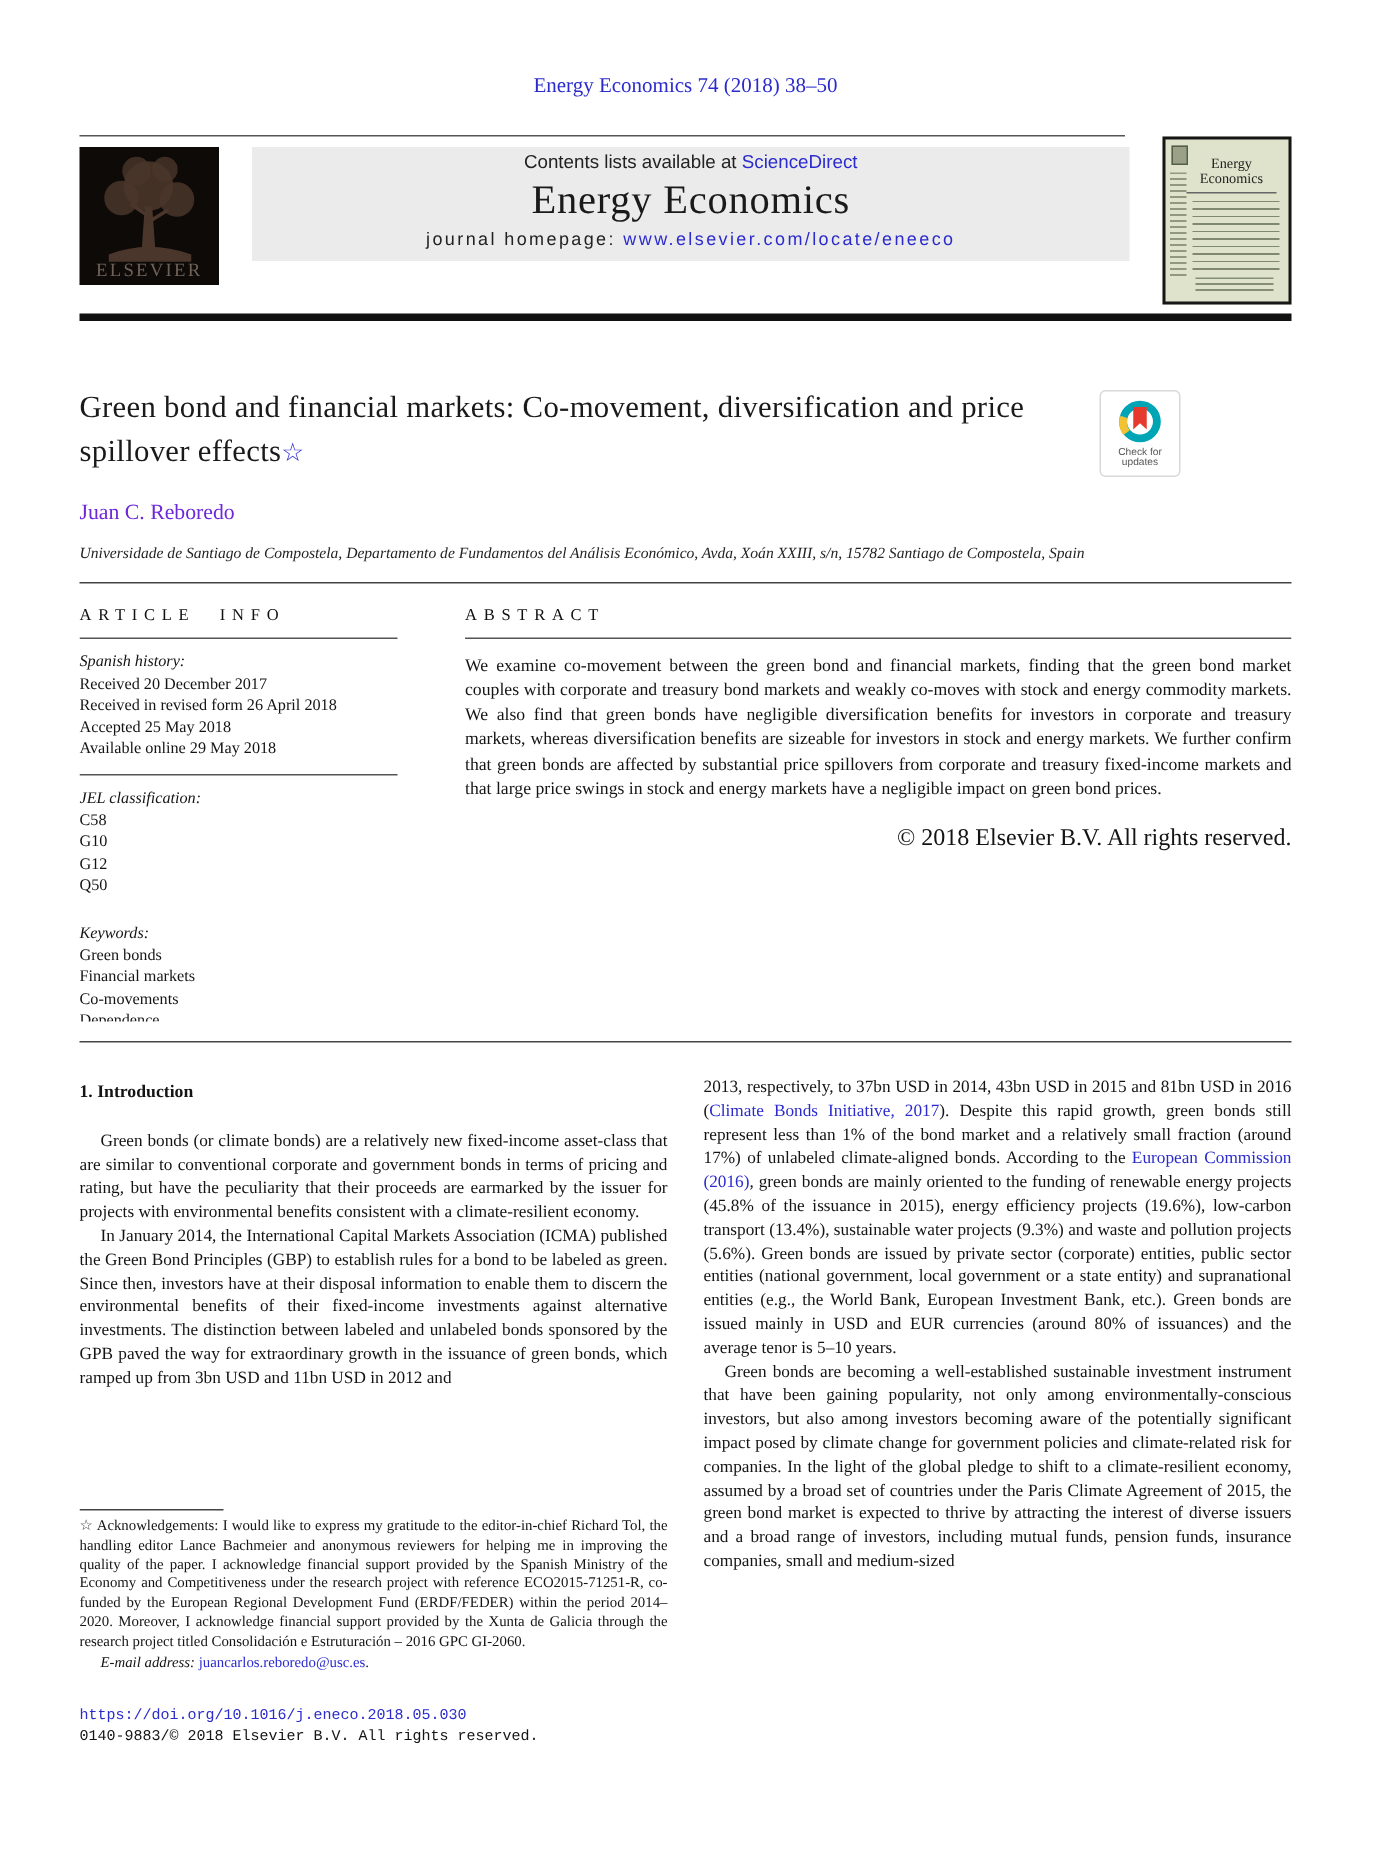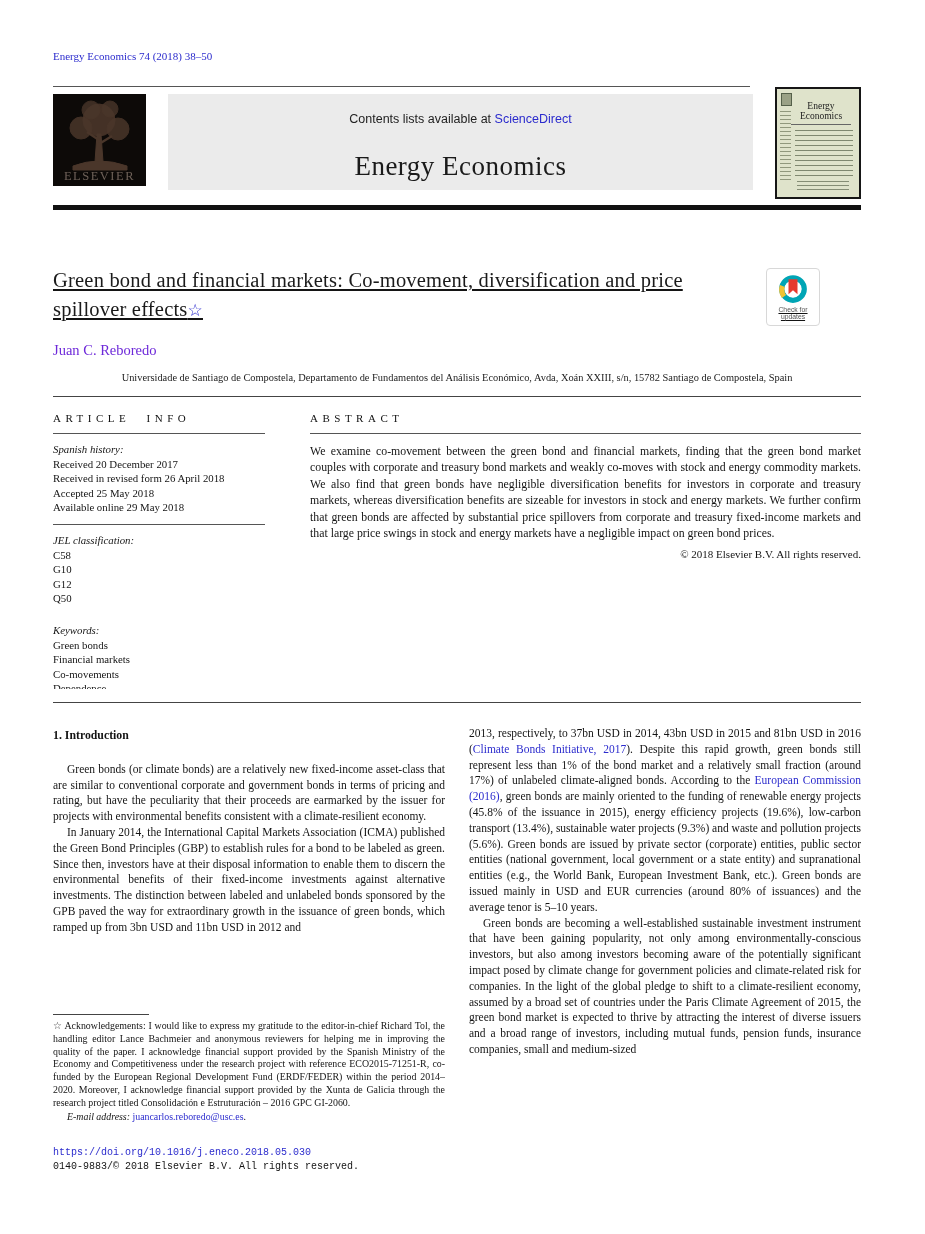--- a/index.html
+++ b/index.html
@@ -12,42 +12,43 @@
     color:#141414;
     overflow:hidden;
     box-sizing:border-box;
     padding:0 64px 0 53px;
   }
   a { color:#2b2bcd; text-decoration:none; cursor:pointer; }
 
   
   .citation {
     padding-top:50px;
-    font-size:11px;
+    text-align:center;
+    font-size:14px;
     color:#2b2bcd;
   }
 
   
   .header-rule { margin-top:24px; border-top:1.5px solid #555; width:697px; }
   .header { display:flex; align-items:flex-start; }
   .elsevier-logo {
     width:93px; height:92px; margin-top:7px;
     background:#0d0a08; position:relative; flex:0 0 auto;
     display:flex; flex-direction:column; justify-content:flex-end; align-items:center;
   }
   .elsevier-logo svg { position:absolute; top:2px; left:8px; }
   .elsevier-word {
     font-family:"Liberation Serif", serif;
     color:#6e6158; font-size:12.5px; letter-spacing:1.5px; padding-bottom:2px;
   }
   .header-box {
     flex:1 1 auto; margin-left:22px; margin-top:7px;
-    background:#ebebeb; height:96px;
+    background:#ebebeb; height:76px;
     display:flex; flex-direction:column; justify-content:space-between;
-    text-align:center; padding:18px 0 8px 0; box-sizing:border-box;
+    text-align:center; padding:3px 0 8px 0; box-sizing:border-box;
   }
   .contents-line { font-family:"Liberation Sans", sans-serif; font-size:12.5px; color:#222; }
   .journal-title { font-size:27px; color:#1a1a1a; letter-spacing:0.5px; }
   .homepage-line { font-family:"Liberation Sans", sans-serif; font-size:12px; letter-spacing:1.6px; color:#222; }
 
   .cover {
     flex:0 0 auto; margin-left:22px; width:86px; height:112px;
     background:#dfe3cb; border:2px solid #161616; position:relative; box-sizing:border-box;
   }
   .cover-logo { position:absolute; top:4px; left:4px; width:9px; height:11px; background:#9aa186; border:1px solid #55604a; }
@@ -61,56 +62,56 @@
     margin:5px 6px 0 18px; height:48px;
     background:repeating-linear-gradient(to bottom,#6f7860 0 1px, transparent 1px 5px);
     opacity:.85;
   }
   .cover-footer { position:absolute; bottom:6px; left:20px; width:52px; height:10px;
     background:repeating-linear-gradient(to bottom,#6f7860 0 1px, transparent 1px 4px); opacity:.8; }
 
   .thick-bar { margin-top:6px; height:5px; background:#111; }
 
   
-  .title-row { display:flex; justify-content:space-between; margin-top:56px;text-decoration:underline; }
+  .title-row { display:flex; margin-top:44px; }
   h1.article-title {
     margin:0; font-size:20.5px; font-weight:normal; line-height:29px; color:#1a1a1a;
     width:680px; letter-spacing:0.2px;
   }
   .title-star { color:#2b2bcd; font-size:17px; }
   .check-badge {
     width:52px; height:56px; border:1px solid #d8d8d8; border-radius:4px;
     margin-right:41px; margin-top:2px;
     display:flex; flex-direction:column; align-items:center; justify-content:center;
     background:#fff;
   }
   .check-badge .label {
     font-family:"Liberation Sans", sans-serif; font-size:6.8px; color:#555;
     text-align:center; line-height:7.5px; margin-top:2px; width:40px;
   }
   .author-line { margin-top:16px; font-size:14.5px; color:#6d28d9; }
-  .affiliation-line { margin-top:13px; font-size:10.4px; color:#222;text-align:center; }
+  .affiliation-line { margin-top:13px; font-size:10.4px; font-style:italic; color:#222; }
 
   .rule-full { border:none; border-top:1px solid #444; margin:13px 0 0 0; }
 
   
   .info-abstract { display:flex; height:292px; overflow:hidden; padding-top:15px; box-sizing:border-box; }
   .info-col { width:228px; flex:0 0 auto; }
   .abs-col { flex:1 1 auto; margin-left:29px; }
   .section-label {
     font-size:11px; letter-spacing:4.5px; word-spacing:9px; color:#111;
     padding-bottom:9px;
   }
   .info-inner-rule { border:none; border-top:1px solid #555; width:212px; margin:0; }
   .abs-inner-rule  { border:none; border-top:1px solid #555; margin:0; }
   .info-block { font-size:10.8px; line-height:14.6px; margin-top:8px; }
   .info-label { font-style:italic; }
   .info-gap { height:9px; }
   .abs-text { font-size:11.8px; line-height:16.4px; text-align:justify; margin-top:9px; color:#141414; }
-  .abs-copyright { text-align:right; font-size:11px; margin-top:7px; }
+  .abs-copyright { text-align:right; font-size:16px; margin-top:17px; }
 
   
   .columns { display:flex; margin-top:23px; height:398px; overflow:hidden; }
   .col { width:392px; text-align:justify; font-size:11.5px; line-height:15.8px; color:#141414; }
   .col-left { margin-right:24px; display:flex; flex-direction:column; }
   h2.intro-heading { font-size:11.8px; margin:2px 0 18px 0; }
   .col p { margin:0; }
   .p-indent { text-indent:14px; }
   .footnote { margin-top:auto; font-size:9.9px; line-height:12.9px; }
   .fn-rule { width:96px; border-top:1px solid #444; margin-bottom:5px; }
@@ -146,20 +147,24 @@
       </svg>
       <div class="elsevier-word">ELSEVIER</div>
     </div>
 
     <div class="header-box">
       <div class="contents-line">
         <span>Contents lists available at</span>
         <a>ScienceDirect</a>
       </div>
       <div class="journal-title">Energy Economics</div>
+      <div class="homepage-line">
+        <span>journal homepage:</span>
+        <a>www.elsevier.com/locate/eneeco</a>
+      </div>
     </div>
 
     <div class="cover">
       <div class="cover-logo"></div>
       <div class="cover-strip"></div>
       <div class="cover-title">Energy Economics</div>
       <div class="cover-toc"></div>
       <div class="cover-footer"></div>
     </div>
   </div>

